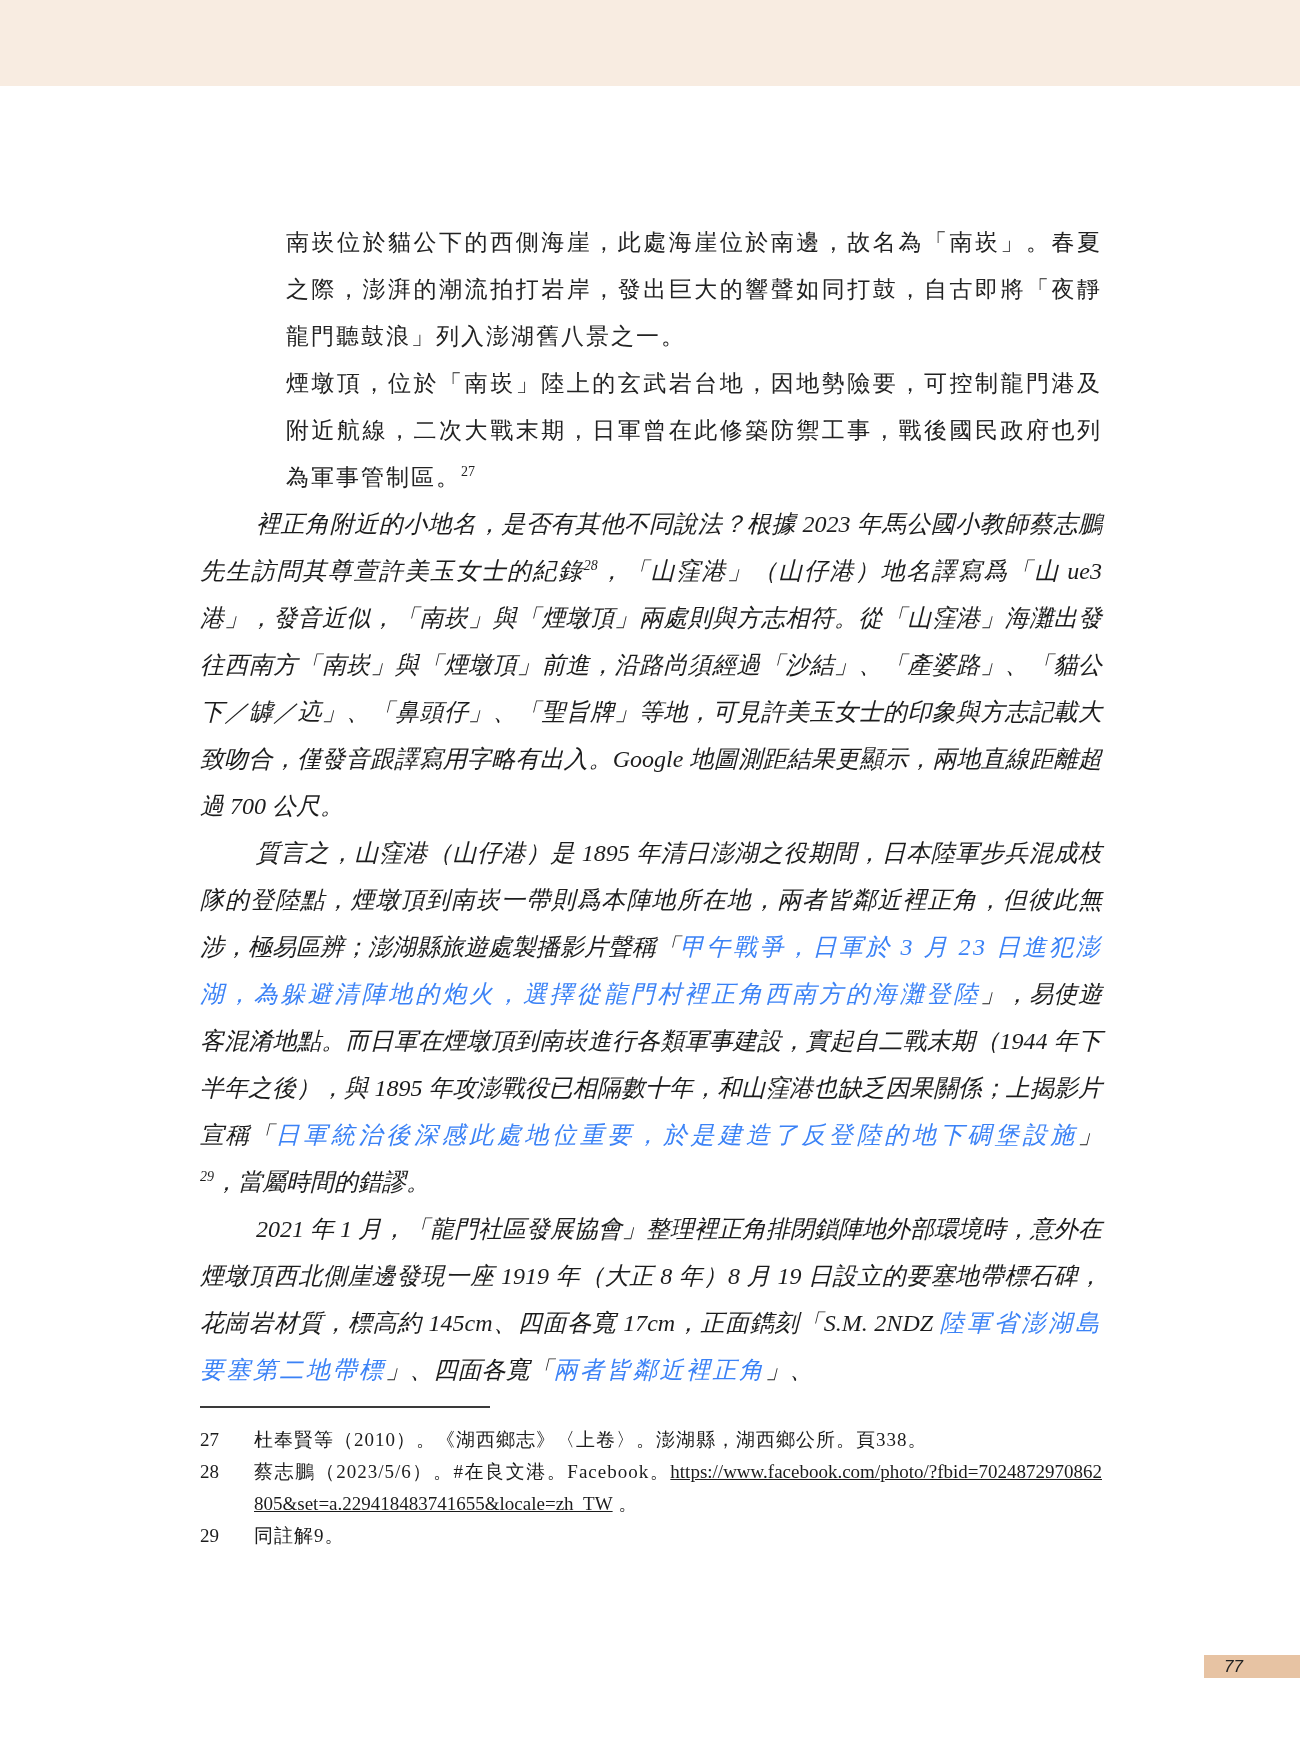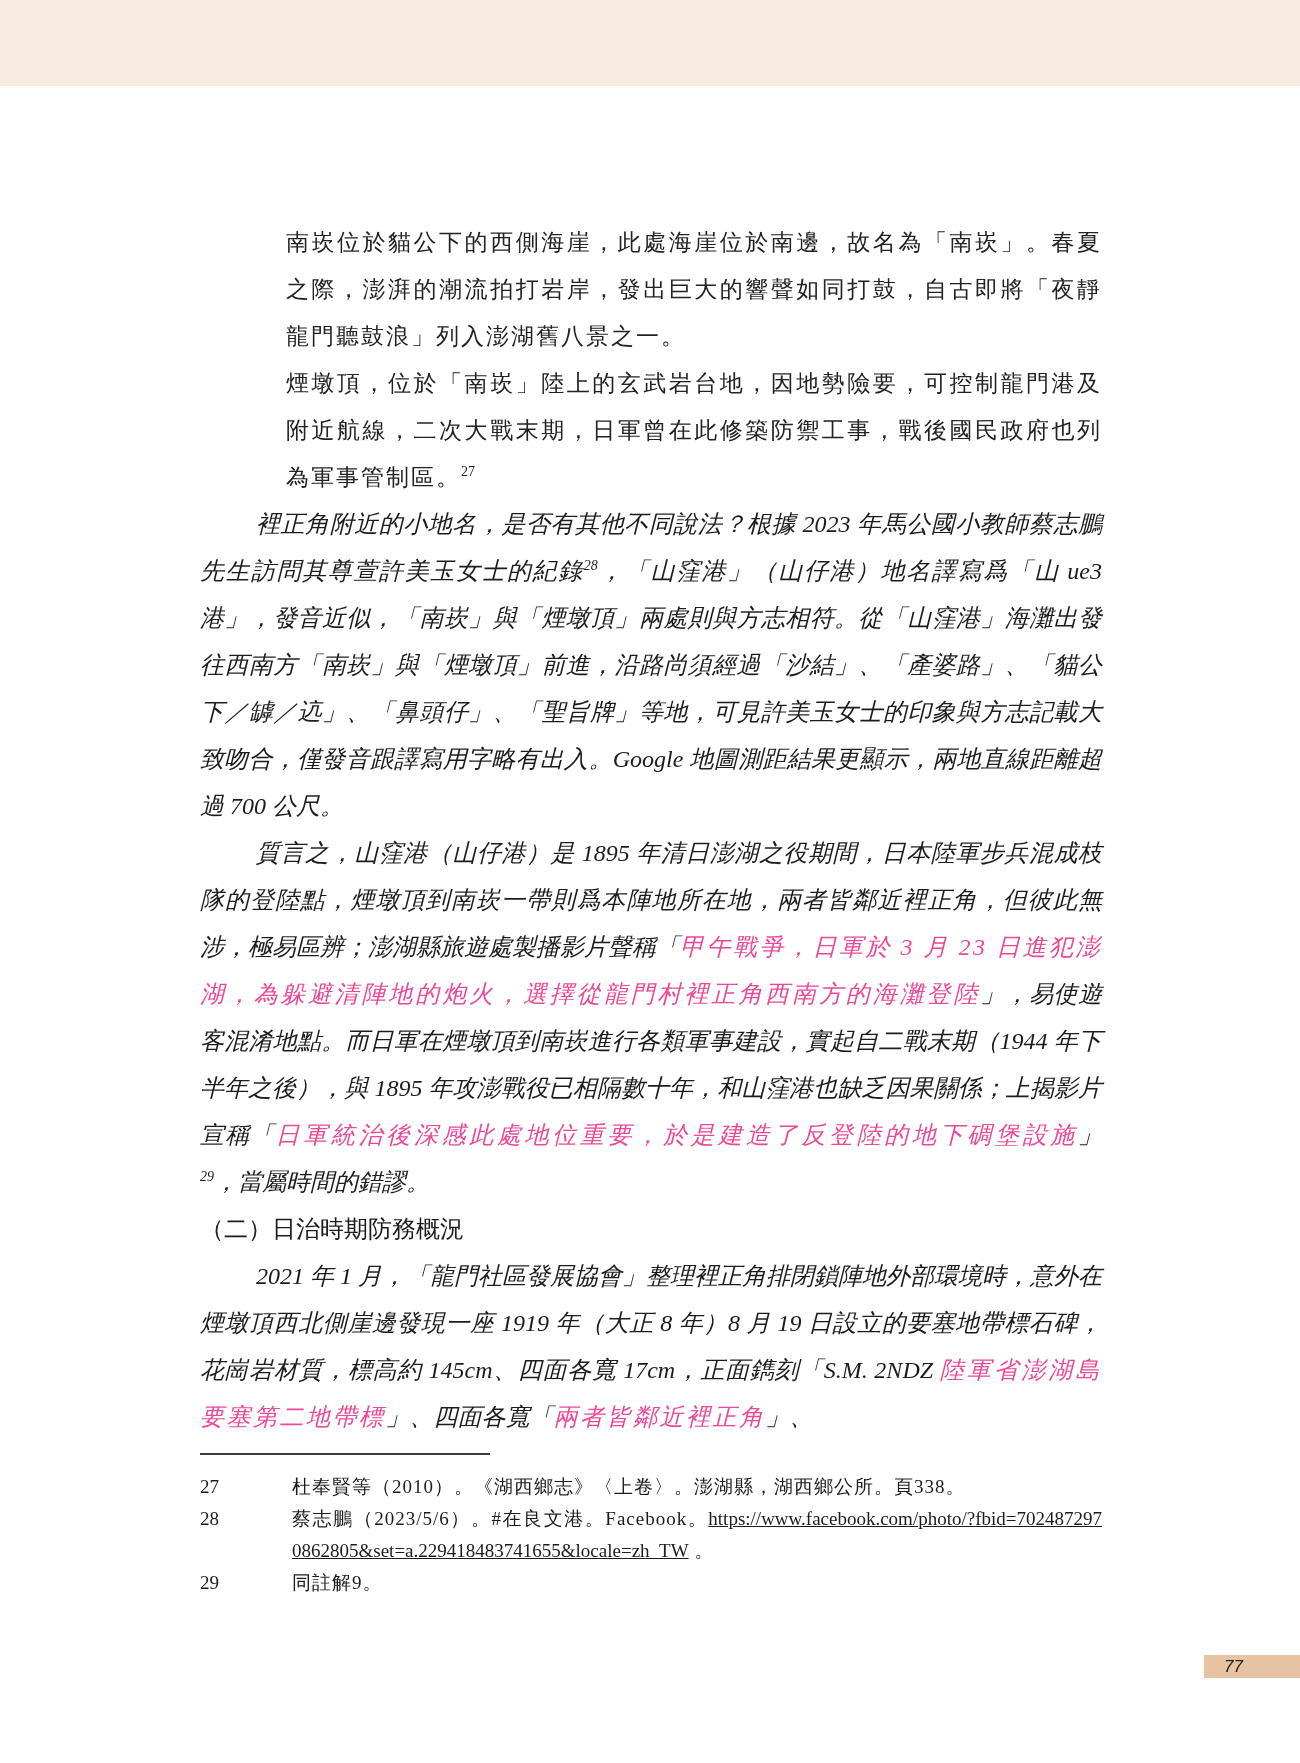--- a/index.html
+++ b/index.html
@@ -7,26 +7,26 @@
     width:1300px;height:1763px;position:relative;background:#ffffff;
     font-family:"Liberation Serif","DejaVu Serif",serif;color:#1c1c1c;
     overflow:hidden;
   }
   .top-band{position:absolute;left:0;top:0;width:1300px;height:86px;}
   .content{position:absolute;left:200px;top:219px;width:902px;}
   .block{margin:0;font-size:24px;line-height:47px;text-align:justify;text-justify:inter-character;}
   .kind-quote{margin-left:86px;font-size:23px;letter-spacing:2px;color:#222;}
   .kind-body{text-indent:56px;font-style:italic;}
   .kind-heading{text-indent:0;}
-  .kai{letter-spacing:2.5px;color:#ec4899;}
+  .kai{letter-spacing:2.5px;color:#3b82f6;}
   sup{font-size:14px;line-height:0;vertical-align:super;letter-spacing:0;}
   .footnote-sep{width:290px;height:0;border-top:2px solid #3a3a3a;margin:12px 0 16px 0;}
   .footnote{display:flex;font-size:19px;line-height:32px;}
   .fn-num{width:54px;flex:none;}
-  .fn-text{flex:1;letter-spacing:1px;text-align:justify;margin-left:38px;}
+  .fn-text{flex:1;letter-spacing:1px;text-align:justify;}
   .link{text-decoration:underline;word-break:break-all;letter-spacing:0;}
   .page-badge{
     position:absolute;left:1204px;top:1655px;width:96px;height:23px;
     display:flex;align-items:center;
   }
   .page-badge span{
     font-family:"Liberation Sans","DejaVu Sans",sans-serif;
     font-style:italic;font-size:17px;color:#222;padding-left:20px;
   }
 </style>
@@ -34,21 +34,20 @@
 <body>
 
 <div class="top-band" style="background: rgb(248, 236, 225);"></div>
 
 <main class="content">
   <section id="blocks-container">
       <p class="block kind-quote"><span>南崁位於貓公下的西側海崖，此處海崖位於南邊，故名為「南崁」。春夏之際，澎湃的潮流拍打岩岸，發出巨大的響聲如同打鼓，自古即將「夜靜龍門聽鼓浪」列入澎湖舊八景之一。</span></p>
       <p class="block kind-quote"><span>煙墩頂，位於「南崁」陸上的玄武岩台地，因地勢險要，可控制龍門港及附近航線，二次大戰末期，日軍曾在此修築防禦工事，戰後國民政府也列為軍事管制區。</span><sup>27</sup></p>
       <p class="block kind-body"><span>裡正角附近的小地名，是否有其他不同說法？根據 2023 年馬公國小教師蔡志鵬先生訪問其尊萱許美玉女士的紀錄</span><sup>28</sup><span>，「山窪港」（山仔港）地名譯寫爲「山 ue3 港」，發音近似，「南崁」與「煙墩頂」兩處則與方志相符。從「山窪港」海灘出發往西南方「南崁」與「煙墩頂」前進，沿路尚須經過「沙結」、「產婆路」、「貓公下／罅／迒」、「鼻頭仔」、「聖旨牌」等地，可見許美玉女士的印象與方志記載大致吻合，僅發音跟譯寫用字略有出入。Google 地圖測距結果更顯示，兩地直線距離超過 700 公尺。</span></p>
       <p class="block kind-body"><span>質言之，山窪港（山仔港）是 1895 年清日澎湖之役期間，日本陸軍步兵混成枝隊的登陸點，煙墩頂到南崁一帶則爲本陣地所在地，兩者皆鄰近裡正角，但彼此無涉，極易區辨；澎湖縣旅遊處製播影片聲稱「</span><span class="kai">甲午戰爭，日軍於 3 月 23 日進犯澎湖，為躲避清陣地的炮火，選擇從龍門村裡正角西南方的海灘登陸</span><span>」，易使遊客混淆地點。而日軍在煙墩頂到南崁進行各類軍事建設，實起自二戰末期（1944 年下半年之後），與 1895 年攻澎戰役已相隔數十年，和山窪港也缺乏因果關係；上揭影片宣稱「</span><span class="kai">日軍統治後深感此處地位重要，於是建造了反登陸的地下碉堡設施</span><span>」</span><sup>29</sup><span>，當屬時間的錯謬。</span></p>
-      <p class="block kind-heading"><span>（二）日治時期防務概況</span></p>
       <p class="block kind-body"><span>2021 年 1 月，「龍門社區發展協會」整理裡正角排閉鎖陣地外部環境時，意外在煙墩頂西北側崖邊發現一座 1919 年（大正 8 年）8 月 19 日設立的要塞地帶標石碑，花崗岩材質，標高約 145cm、四面各寬 17cm，正面鐫刻「S.M. 2NDZ </span><span class="kai">陸軍省澎湖島要塞第二地帶標</span><span>」、四面各寬「</span><span class="kai">兩者皆鄰近裡正角</span><span>」、</span></p>
     </section>
   <div class="footnote-sep"></div>
   <section id="footnotes-container" class="footnotes">
       <div class="footnote">
         <span class="fn-num">27</span>
         <span class="fn-text"><span>杜奉賢等（2010）。《湖西鄉志》〈上卷〉。澎湖縣，湖西鄉公所。頁338。</span></span>
       </div>
       <div class="footnote">
         <span class="fn-num">28</span>

